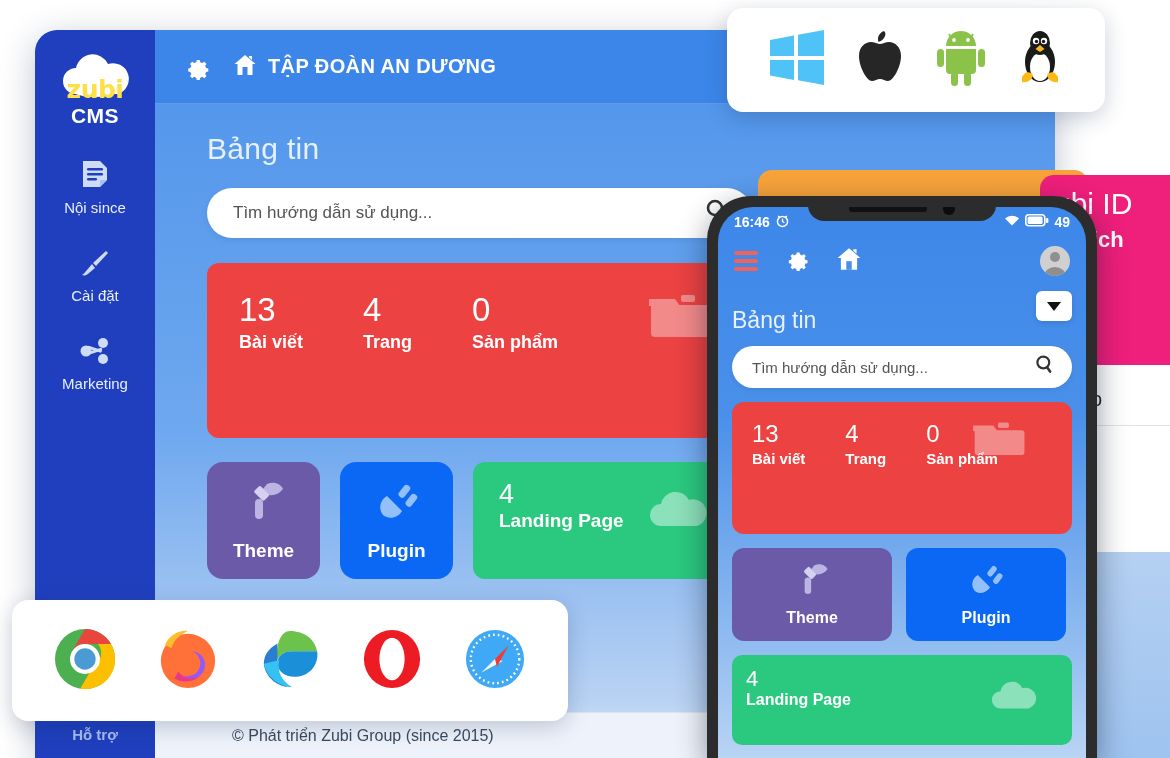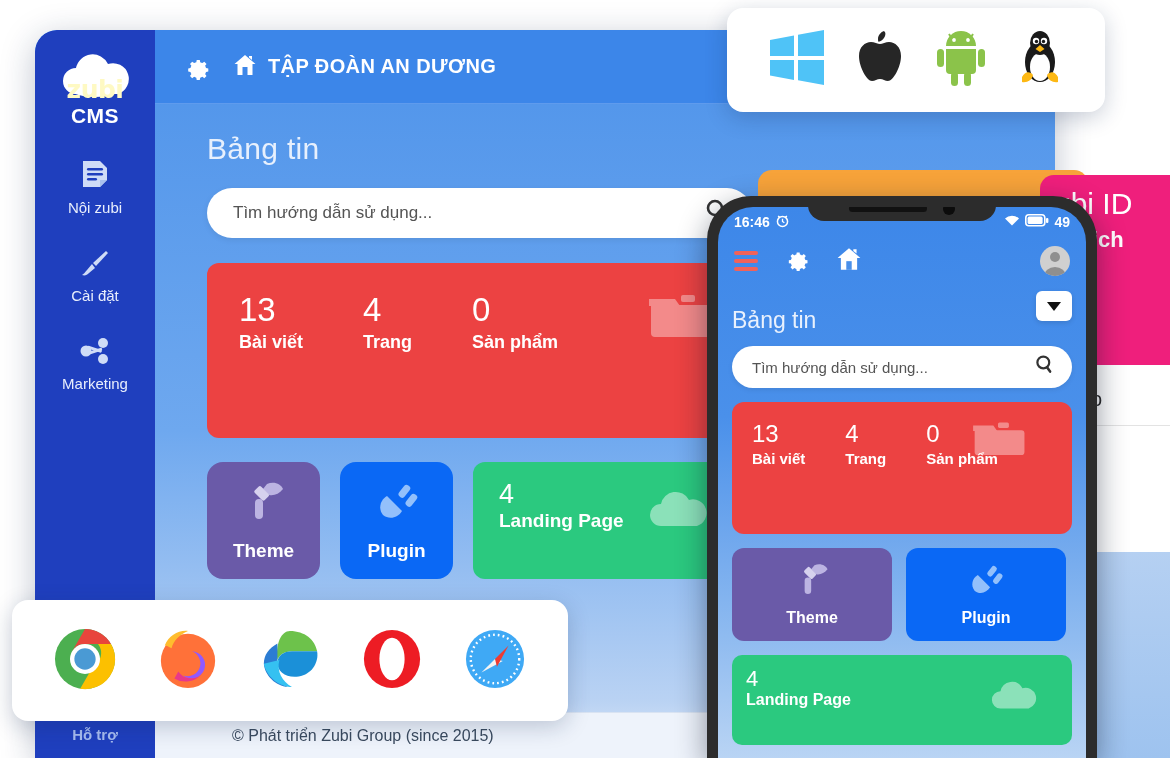--- a/index.html
+++ b/index.html
@@ -23,21 +23,21 @@
     background:#1f3fbe;
     border-radius:22px 0 0 0;
     display:flex; flex-direction:column; align-items:center;
   }
   .logo-wrap { margin-top:24px; display:flex; flex-direction:column; align-items:center; }
   .logo-cloud {
     position:relative; width:78px; height:46px; display:flex; align-items:center; justify-content:center;
   }
   .logo-cloud svg { position:absolute; inset:0; }
   .logo-word {
-    position:relative; z-index:2; color:#fef9c3; font-weight:700; font-size:25px;
+    position:relative; z-index:2; color:#fde047; font-weight:700; font-size:25px;
     letter-spacing:-0.5px; font-family:"DejaVu Sans", sans-serif; margin-top:24px;
   }
   .logo-cms { color:#fff; font-weight:700; font-size:21px; letter-spacing:.5px; margin-top:4px; }
 
   .nav-item { margin-top:30px; display:flex; flex-direction:column; align-items:center; width:100%; cursor:pointer; }
   .nav-icon { width:34px; height:34px; display:flex; align-items:center; justify-content:center; }
   .nav-label { color:#e8eefc; font-size:15px; margin-top:7px; font-weight:400; }
 
   .support-item { position:absolute; bottom:14px; left:0; width:100%; text-align:center; }
   .support-label { color:#a8bdf0; font-size:15px; font-weight:700; }
@@ -222,21 +222,21 @@
       <div class="nav-item">
         <span class="nav-icon">
           <svg width="30" height="32" viewBox="0 0 30 32">
             <path d="M3 2 h17 l7 7 v12 l-7 7 H3 Z" fill="#cfdcf7"></path>
             <rect x="7" y="9" width="16" height="2.6" rx="1.3" fill="#1f3fbe"></rect>
             <rect x="7" y="14" width="16" height="2.6" rx="1.3" fill="#1f3fbe"></rect>
             <rect x="7" y="19" width="10" height="2.6" rx="1.3" fill="#1f3fbe"></rect>
             <path d="M20 21 h7 l-7 7 Z" fill="#a9c0ee"></path>
           </svg>
         </span>
-        <span class="nav-label">Nội zubi</span>
+        <span class="nav-label">Nội since</span>
       </div>
 
       <div class="nav-item">
         <span class="nav-icon">
           <svg width="30" height="30" viewBox="0 0 30 30">
             <path d="M26 3 L13 15 l3 3 L28 5 Z" fill="#cfdcf7"></path>
             <path d="M12 16 L7 22 c-2 2 -3 4 -5 5 c3 1 5 0 7 -2 l6 -5 Z" fill="#cfdcf7"></path>
           </svg>
         </span>
         <span class="nav-label">Cài đặt</span>

